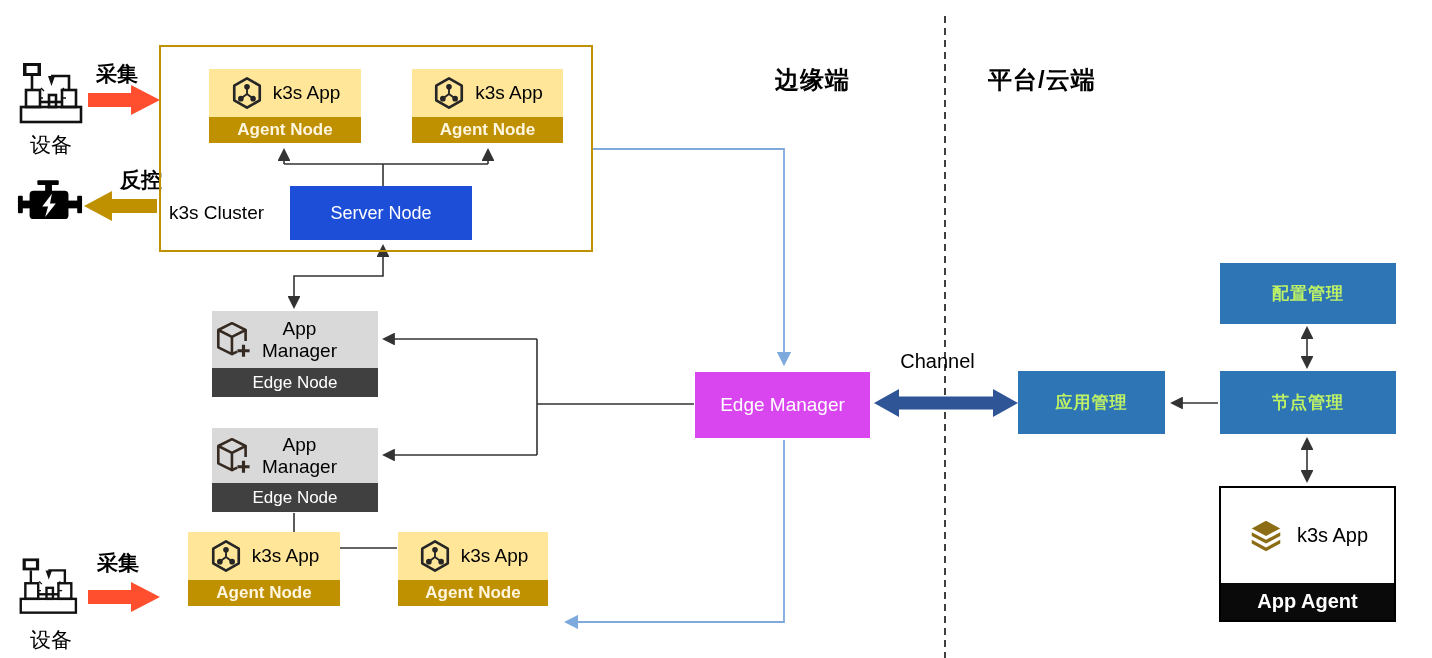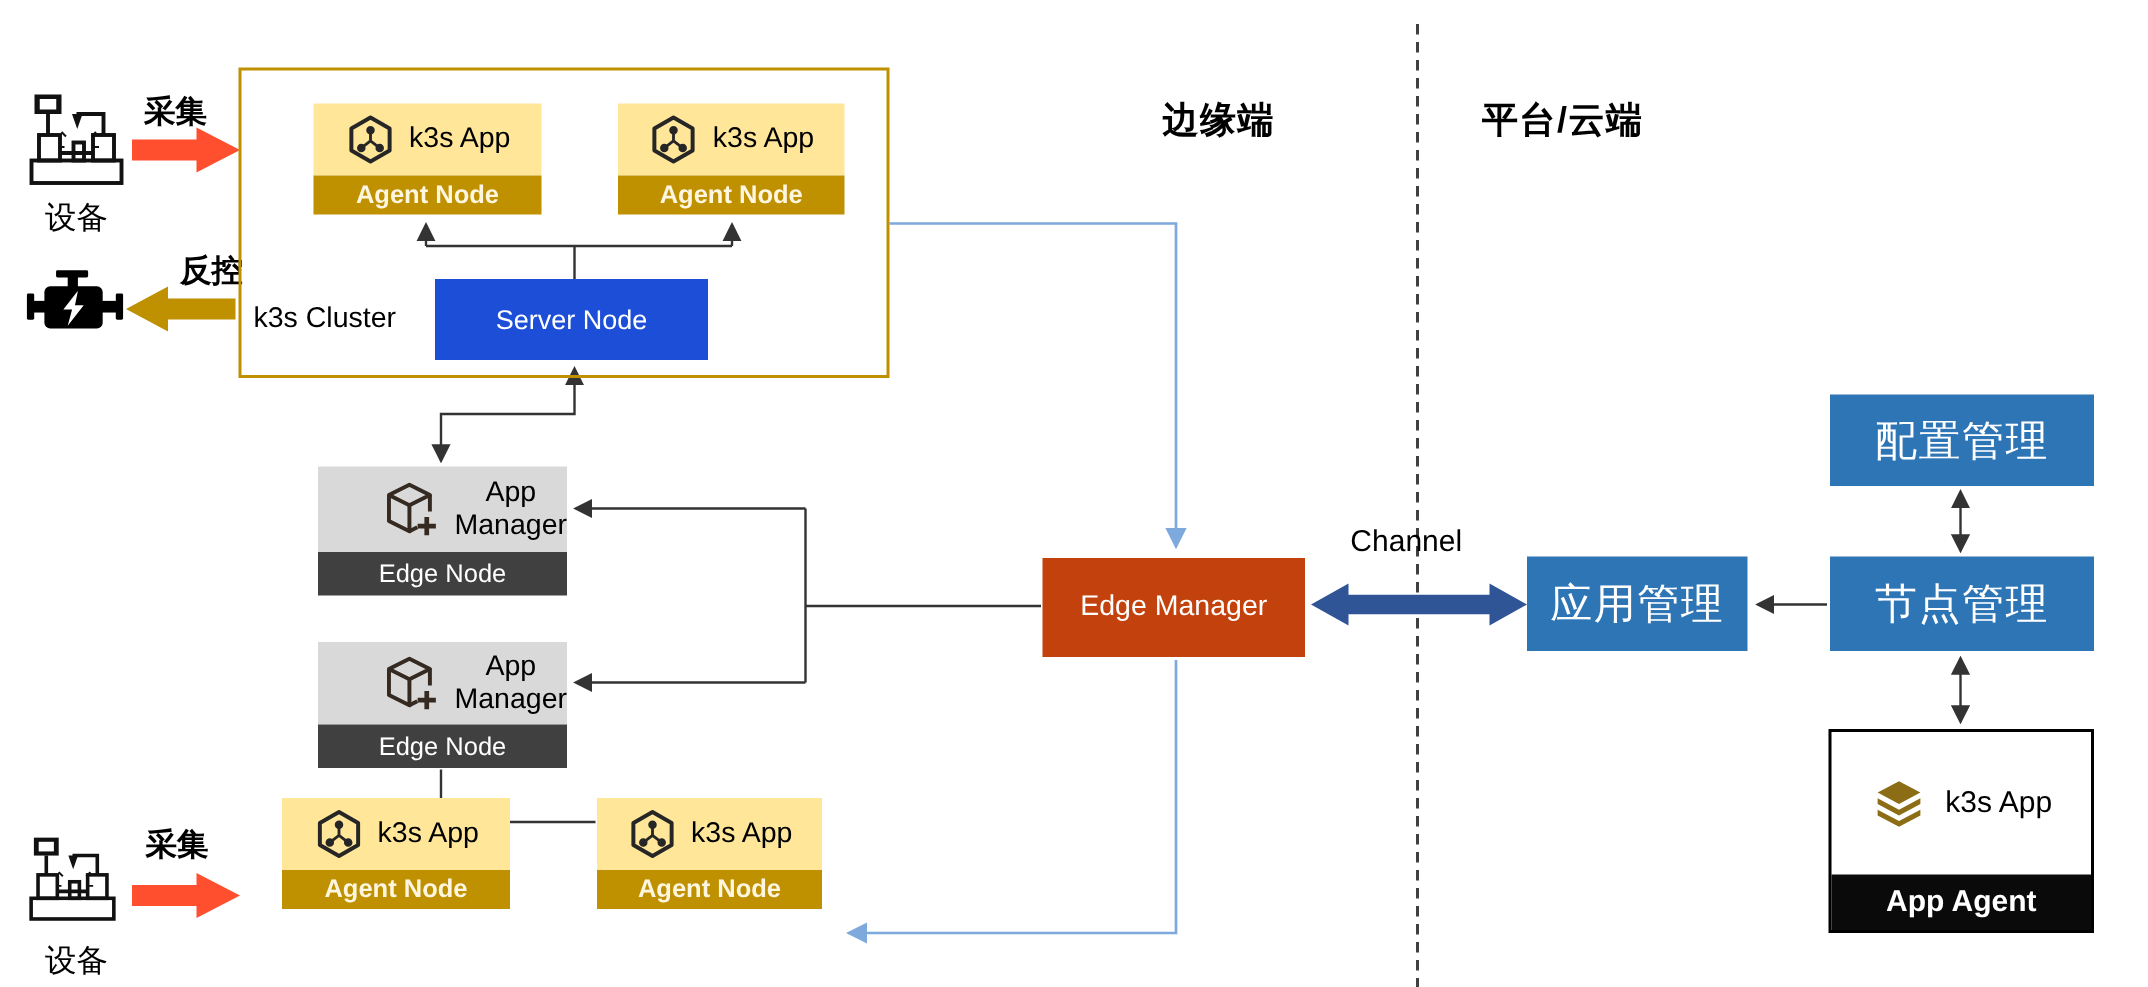--- a/index.html
+++ b/index.html
@@ -11,27 +11,27 @@
   .cn-label{font-size:21px;font-weight:bold;}
   .flow-label{font-size:21px;font-weight:bold;}
   .cluster-box{border:2.5px solid #BF9000;box-sizing:border-box;}
   .cluster-title{font-size:19px;}
   .node-box{display:flex;flex-direction:column;box-sizing:border-box;}
   .k3s-top{background:#FFE699;height:48px;display:flex;align-items:center;justify-content:center;gap:9px;}
   .k3s-top .lbl{font-size:19px;}
   .gold-bar{background:#BF9000;color:#FFF6E0;height:26px;display:flex;align-items:center;justify-content:center;
             font-size:17px;font-weight:600;}
   .server-node{background:#1d4ed8;color:#fff;display:flex;align-items:center;justify-content:center;font-size:18px;}
-  .mgr-top{background:#D9D9D9;height:57px;display:flex;align-items:center;justify-content:flex-end;gap:8px;}
+  .mgr-top{background:#D9D9D9;height:57px;display:flex;align-items:center;justify-content:flex-start;gap:8px;}
   .mgr-top .lines{display:flex;flex-direction:column;align-items:center;line-height:1.12;font-size:19px;}
   .dark-bar{background:#404040;color:#fff;height:29px;display:flex;align-items:center;justify-content:center;
             font-size:17px;}
-  .edge-manager{background:#c2410c;color:#fff;display:flex;align-items:center;justify-content:center;font-size:19px;}
-  .blue-box{background:#2E75B6;color:#ffffff;display:flex;align-items:center;justify-content:center;
-            font-size:28px;font-weight:normal;letter-spacing:1px;}
+  .edge-manager{background:#d946ef;color:#fff;display:flex;align-items:center;justify-content:center;font-size:19px;}
+  .blue-box{background:#2E75B6;color:#bef264;display:flex;align-items:center;justify-content:center;
+            font-size:17px;font-weight:bold;letter-spacing:1px;}
   .channel-label{font-size:20px;font-weight:normal;text-align:center;}
   .app-store{border:2px solid #000;box-sizing:border-box;display:flex;flex-direction:column;background:#fff;}
   .store-top{flex:1;display:flex;align-items:center;justify-content:center;gap:12px;}
   .store-top .lbl{font-size:20px;}
   .store-bar{background:#0a0a0a;color:#fff;height:37px;display:flex;align-items:center;justify-content:center;
              font-size:20px;font-weight:600;}
 </style>
 </head>
 <body>
 

